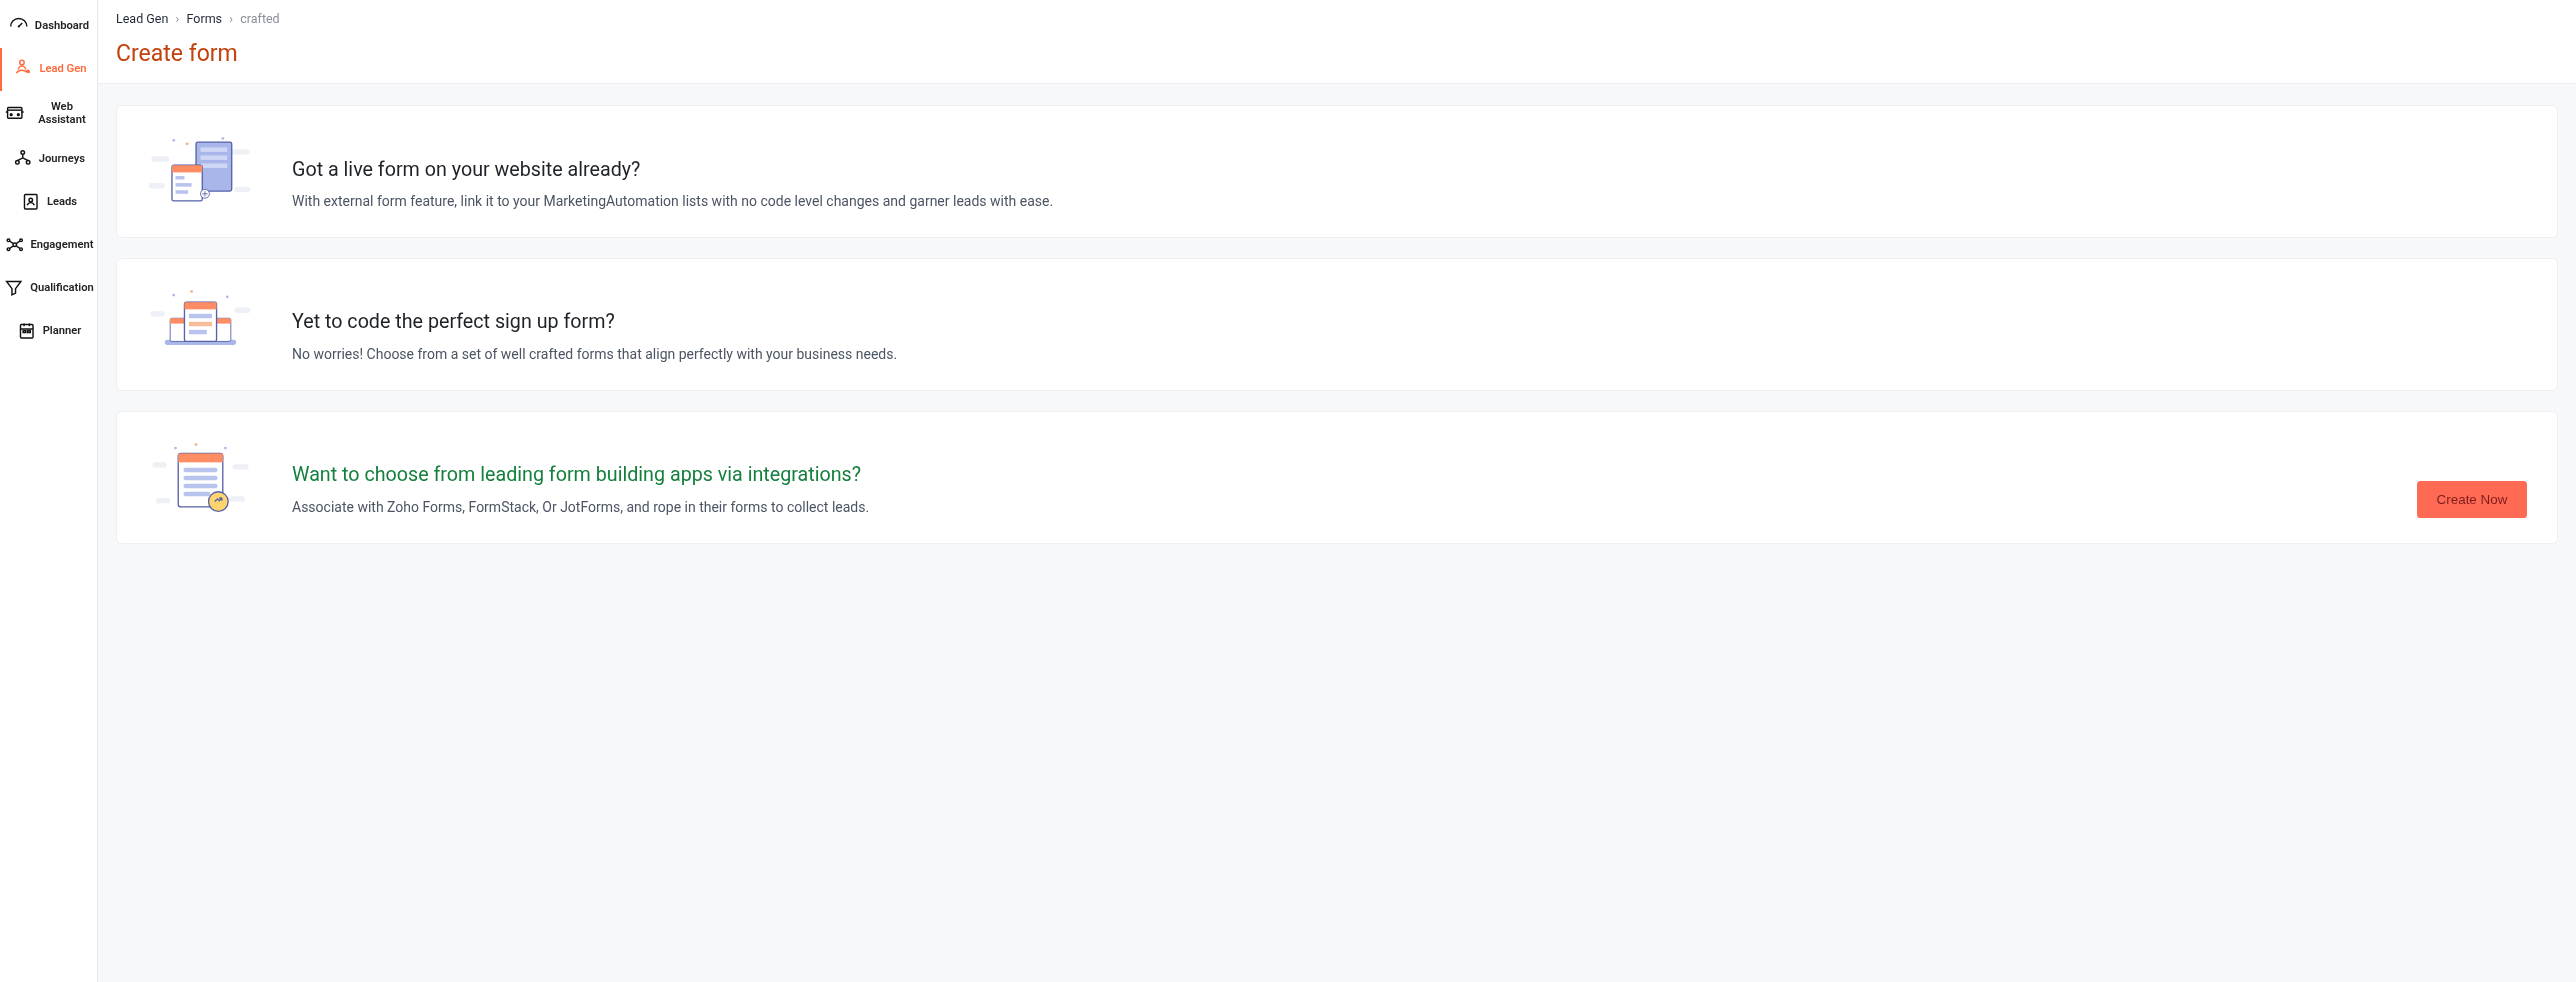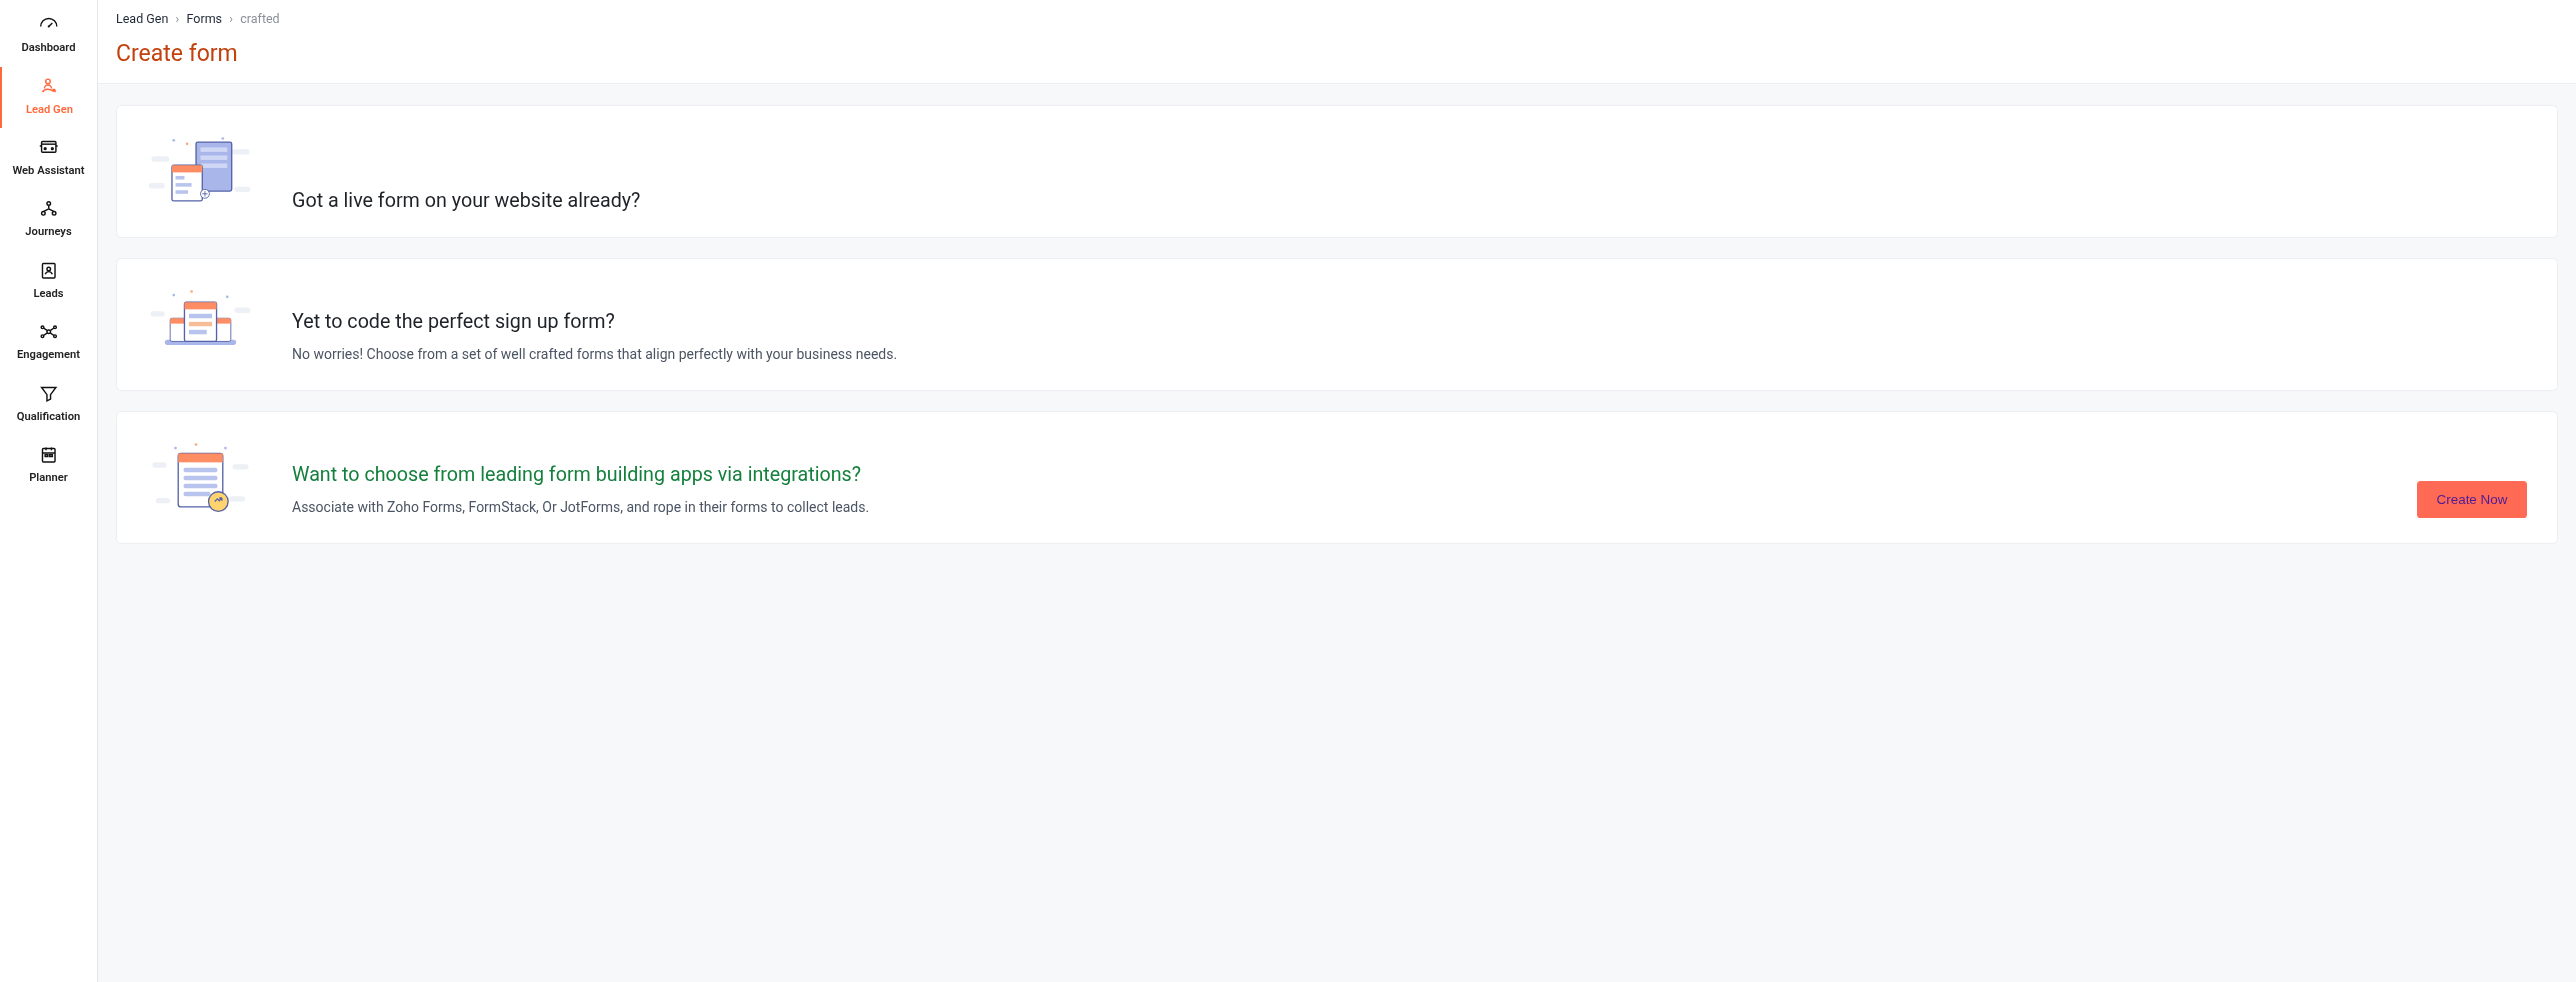--- a/index.html
+++ b/index.html
@@ -1,21 +1,21 @@
 <!DOCTYPE html>
 <html style="font-size:14.3px"><head>
 <meta charset="utf-8">
 <style>
 * { margin: 0; padding: 0; box-sizing: border-box; }
 body { font-family: -apple-system, BlinkMacSystemFont, "Segoe UI", Roboto, "Helvetica Neue", Arial, sans-serif; background: #f7f8fa; color: #333; }
 .app { display: flex; width: 100%; min-height: 100vh; }
 
 
 .sidebar { width: 98px; background: #fff; border-right: 0.9px solid #e5e7eb; display: flex; flex-direction: column; padding-top: 5.4px; }
-.sidebar-item { display: flex; flex-direction: column; align-items: center; justify-content: center; padding: 9px 3.6px 12.5px; gap: 5.4px; cursor: pointer; color: #232323; font-size: 11.2px; font-weight: 600; text-align: center; }
+.sidebar-item { display: flex; flex-direction: row; align-items: center; justify-content: center; padding: 9px 3.6px 12.5px; gap: 5.4px; cursor: pointer; color: #232323; font-size: 11.2px; font-weight: 600; text-align: center; }
 .sidebar-item.active { color: #ff6a3d; border-left: 2.7px solid #ff6a3d; }
 .sidebar-item.active .side-icon { color: #ff6a3d; }
 .side-icon { width: 21.5px; height: 21.5px; display: flex; align-items: center; justify-content: center; color: #111; }
 .side-icon svg { width: 21.5px; height: 21.5px; stroke: currentColor; fill: none; stroke-width: 1.6; }
 
 
 .main { flex: 1; display: flex; flex-direction: column; }
 .topbar { background: #fff; border-bottom: 0.9px solid #eceef1; padding: 10.7px 18px 0; }
 .breadcrumb { display: flex; align-items: center; gap: 7.2px; font-size: 12.5px; color: #1f2937; }
 .crumb { color: #1f2937; cursor: pointer; }
@@ -25,21 +25,21 @@
 
 .content { padding: 21.5px 18px; display: flex; flex-direction: column; gap: 19.7px; }
 .card { background: #fff; border: 0.9px solid #eceef1; border-radius: 5.4px; padding: 25px 30px; display: flex; align-items: flex-end; gap: 38px; }
 .illus { width: 107px; height: 81px; flex-shrink: 0; display: flex; align-items: center; justify-content: center; }
 .illus svg { width: 107px; height: 81px; }
 .card-body { flex: 1; display: flex; flex-direction: column; gap: 10.7px; }
 .card-title { font-size: 19.7px; color: #1f2328; font-weight: 400; }
 .card-title.accent { color: #15803d; }
 .card-desc { font-size: 14px; color: #4b5563; line-height: 1.5; }
 .card-cta { margin-left: auto; }
-.btn { background: #ff6a55; color: #4c1d95; border: none; border-radius: 3.6px; padding: 10.7px 19.7px; font-size: 13.4px; font-weight: 500; cursor: pointer; }
+.btn { background: #ff6a55; color: #7f1d1d; border: none; border-radius: 3.6px; padding: 10.7px 19.7px; font-size: 13.4px; font-weight: 500; cursor: pointer; }
 
 
 .sprk { fill: #aab8e8; }
 .sprk2 { fill: #f5aa7a; }
 .bg-dash { fill: #edf0f5; }
 </style>
 </head>
 <body>
 
 <div class="app">
@@ -175,20 +175,21 @@
               <rect x="32" y="66" width="14" height="4" fill="#b9c4ee"></rect>
             <circle cx="65" cy="70" r="5" fill="#fff" stroke="#5562a8"></circle>
               <path d="M62 70h6M65 67v6" stroke="#5562a8"></path>
             <circle class="sprk" cx="30" cy="10" r="1.5"></circle>
               <circle class="sprk2" cx="45" cy="14" r="1.5"></circle>
               <circle class="sprk" cx="85" cy="8" r="1.5"></circle>
           </svg>
         </div>
         <div class="card-body">
           <h2 class="card-title">Got a live form on your website already?</h2>
+          <p class="card-desc">With external form feature, link it to your MarketingAutomation lists with no code level changes and garner leads with ease.</p>
         </div>
       </section>
 
       <section class="card">
         <div class="illus">
           <svg viewBox="0 0 120 90">
             <rect class="bg-dash" x="4" y="30" width="16" height="6" rx="3"></rect>
               <rect class="bg-dash" x="98" y="26" width="18" height="6" rx="3"></rect>
             <rect x="20" y="62" width="80" height="6" rx="3" fill="#a8b6ea"></rect>
             <rect x="26" y="38" width="26" height="26" rx="2" fill="#fff" stroke="#5562a8"></rect>

